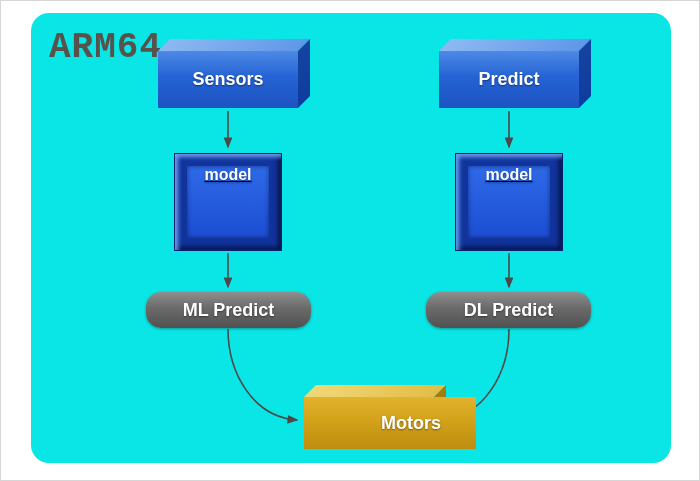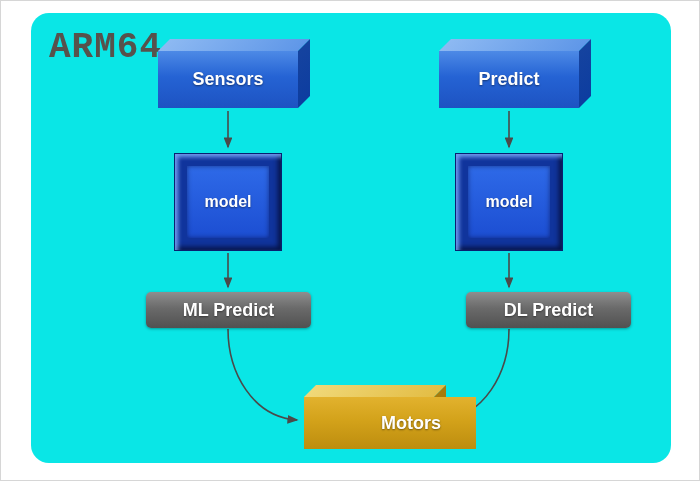--- a/index.html
+++ b/index.html
@@ -66,28 +66,28 @@
     background: #10349c;
     border: 1px solid #082070;
     box-shadow: inset 3px 3px 4px rgba(130,175,255,0.85),
                 inset -3px -3px 5px rgba(0,0,25,0.65);
     box-sizing: border-box;
   }
   .model-inner {
     position: absolute; inset: 12px;
     background: linear-gradient(180deg, #2e6ae8 0%, #1c4ed2 100%);
     box-shadow: inset 0 0 5px rgba(0,0,45,0.5);
-    display: flex; align-items: center; justify-content: center;
+    display: flex; justify-content: center; text-decoration: underline;
   }
 
   
   .predict {
     position: absolute;
     width: 165px; height: 36px;
-    border-radius: 5px;
+    border-radius: 15px;
     background: linear-gradient(180deg, #8e8e8e 0%, #6a6a6a 45%, #515151 100%);
     box-shadow: 0 1px 3px rgba(0,0,0,0.35);
     display: flex; align-items: center; justify-content: center;
   }
 
   .node-label {
     color: #ffffff;
     font-weight: bold;
     font-size: 18px;
     text-shadow: 0 1px 2px rgba(0,0,0,0.45);
@@ -143,21 +143,21 @@
   <div class="model-box" style="left:454px; top:152px;">
     <div class="model-inner">
       <span class="node-label">model</span>
     </div>
   </div>
 
   <div class="predict" style="left:145px; top:291px;">
     <span class="node-label">ML Predict</span>
   </div>
 
-  <div class="predict" style="left:425px; top:291px;margin-left:40px;">
+  <div class="predict" style="left:425px; top:291px;">
     <span class="node-label">DL Predict</span>
   </div>
 
   <div class="box3d gold" style="left:303px; top:384px; --w:130px; --h:52px; --d:12px;">
     <div class="face top"></div>
     <div class="face side"></div>
     <div class="face front">
       <span class="node-label">Motors</span>
     </div>
   </div>

